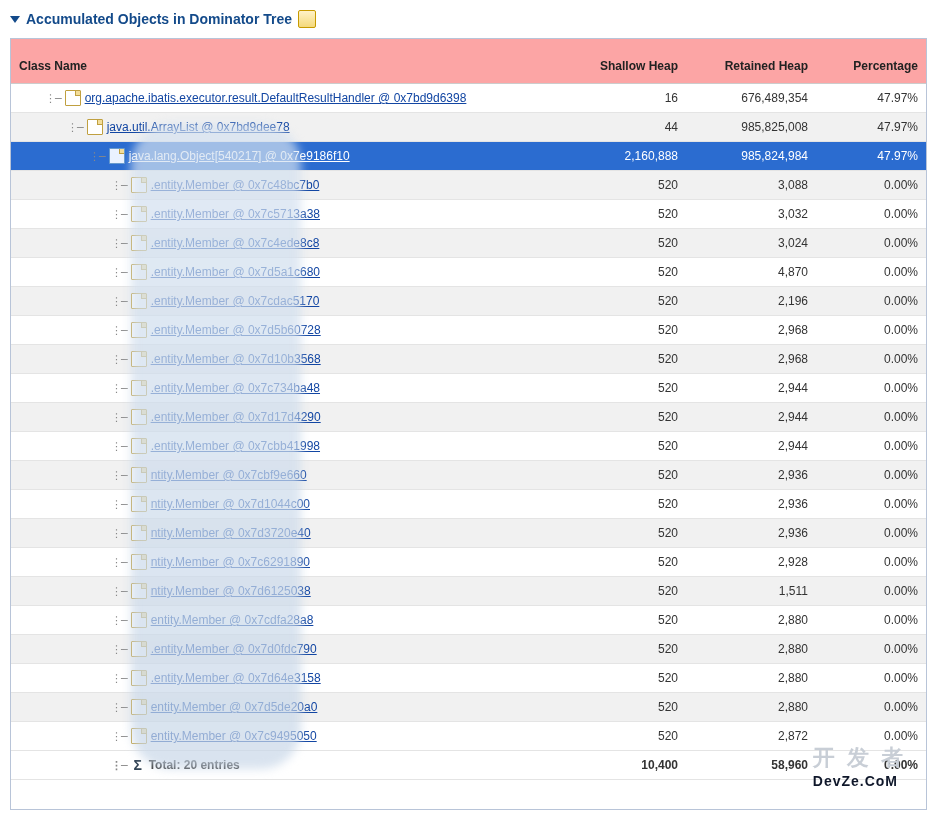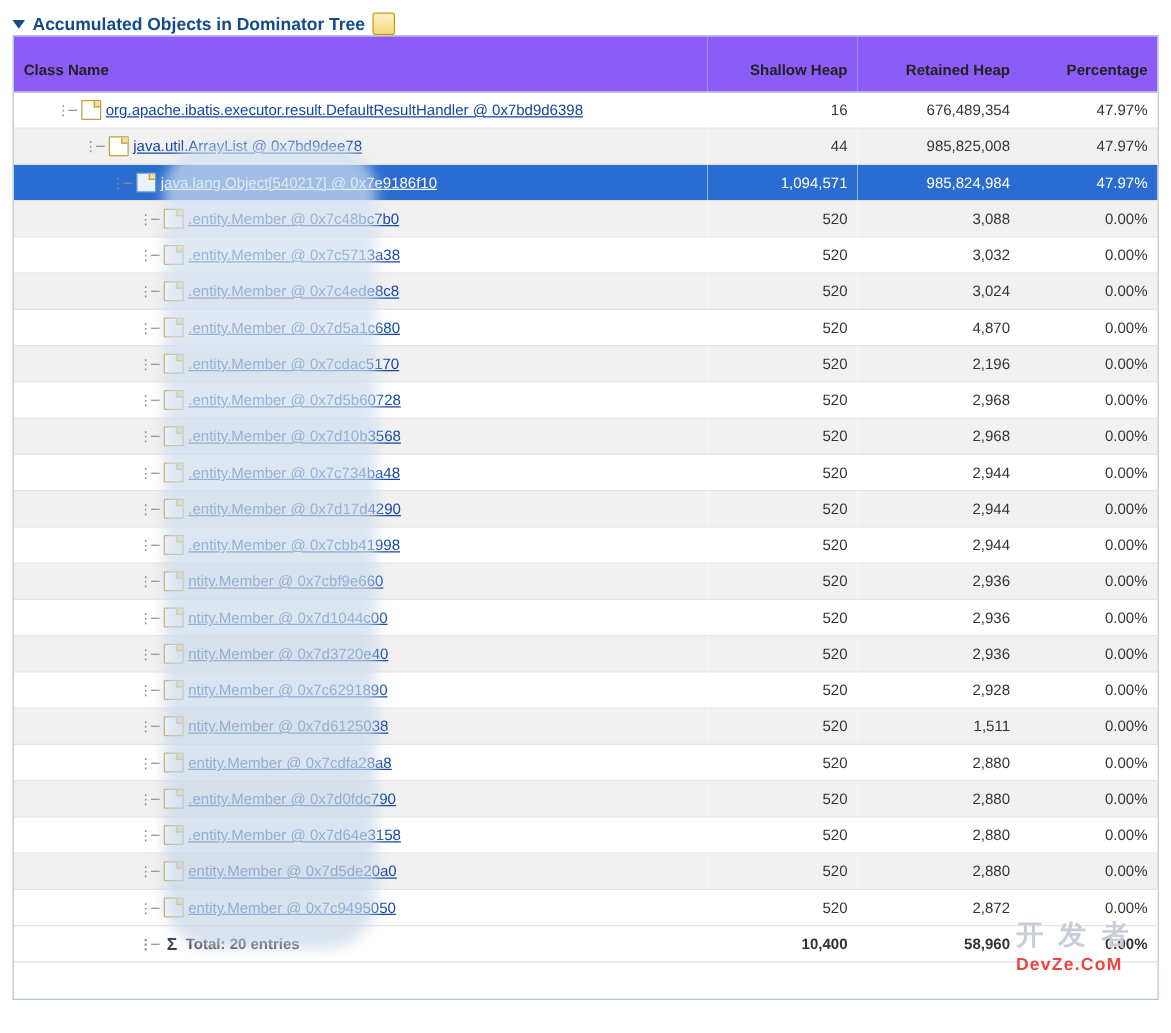--- a/index.html
+++ b/index.html
@@ -12,20 +12,21 @@
     width: 937px;
     box-sizing: border-box;
   }
   .header {
     font-size: 14px;
     font-weight: bold;
     color: #134a8a;
     display: flex;
     align-items: center;
     gap: 6px;
+    margin-bottom: 10px;
   }
   .header .icon-collapse {
     width: 0; height: 0;
     border-left: 5px solid transparent;
     border-right: 5px solid transparent;
     border-top: 7px solid #134a8a;
   }
   .header .icon-chart {
     width:16px;height:16px;display:inline-block;
     background: linear-gradient(to bottom,#fff2c8,#f4d97b);
@@ -43,21 +44,21 @@
     width: 100%;
     font-size: 12px;
     table-layout: fixed;
   }
   table.tree th {
     text-align: left;
     padding: 20px 8px 10px 8px;
     font-weight: bold;
     color: #222;
     border-bottom: 1px solid #ccc;
-    background: #8b5cf6;
+    background: #fca5a5;
   }
   table.tree th.num, table.tree td.num { text-align: right;}
   col.c1{width:auto;}
   col.c2{width:120px;}
   col.c3{width:130px;}
   col.c4{width:110px;}
   table.tree td {
     padding: 6px 8px;
     border-bottom: 1px solid #e4e4e4;
     white-space: nowrap;
@@ -86,21 +87,21 @@
   }
   .file-icon::after{
     content:"";position:absolute;right:0;top:0;
     width:4px;height:4px;background:#f3dd9a;border-left:1px solid #c0a040;border-bottom:1px solid #c0a040;
   }
   .file-icon.thread{background:#fffbe0;}
   .file-icon.arr{background:#eaf2ff;border-color:#6699cc;}
   .sigma{font-weight:bold;color:#345; font-size:14px;display:inline-block;width:14px;text-align:center;}
   .total-row td{font-weight:bold;background:#fff !important;}
   .watermark{position:absolute;right:20px;bottom:20px;font-size:22px;color:#c8ced6;font-family:Liberation Sans, sans-serif;letter-spacing:3px;font-weight:bold;pointer-events:none;}
-  .watermark .sub{display:block;font-size:14px;letter-spacing:1px;color:#ef4444;}
+  .watermark .sub{display:block;font-size:14px;letter-spacing:1px;color:#0f172a;}
   .blur {
     position:absolute;left:120px;top:85px;width:170px;height:645px;
     background:linear-gradient(180deg,rgba(212,225,240,.7),rgba(200,215,232,.7));
     filter:blur(5px);border-radius:40px;pointer-events:none;
   }
 </style>
 </head>
 <body>
 
 <div class="header">
@@ -154,21 +155,21 @@
         </tr>
         <tr class="selected">
           <td>
             <span class="cell-class">
               <span class="indent" style="width:66px"></span>
               <span class="tree-branch">⋮─</span>
               <span class="file-icon arr"></span>
               <a class="link">java.lang.Object[540217] @ 0x7e9186f10</a>
             </span>
           </td>
-          <td class="num">1,094,571</td>
+          <td class="num">2,160,888</td>
           <td class="num">985,824,984</td>
           <td class="num">47.97%</td>
         </tr>
         <tr>
           <td>
             <span class="cell-class">
               <span class="indent" style="width:88px"></span>
               <span class="tree-branch">⋮─</span>
               <span class="file-icon"></span>
               <a class="link">.entity.Member @ 0x7c48bc7b0</a>

